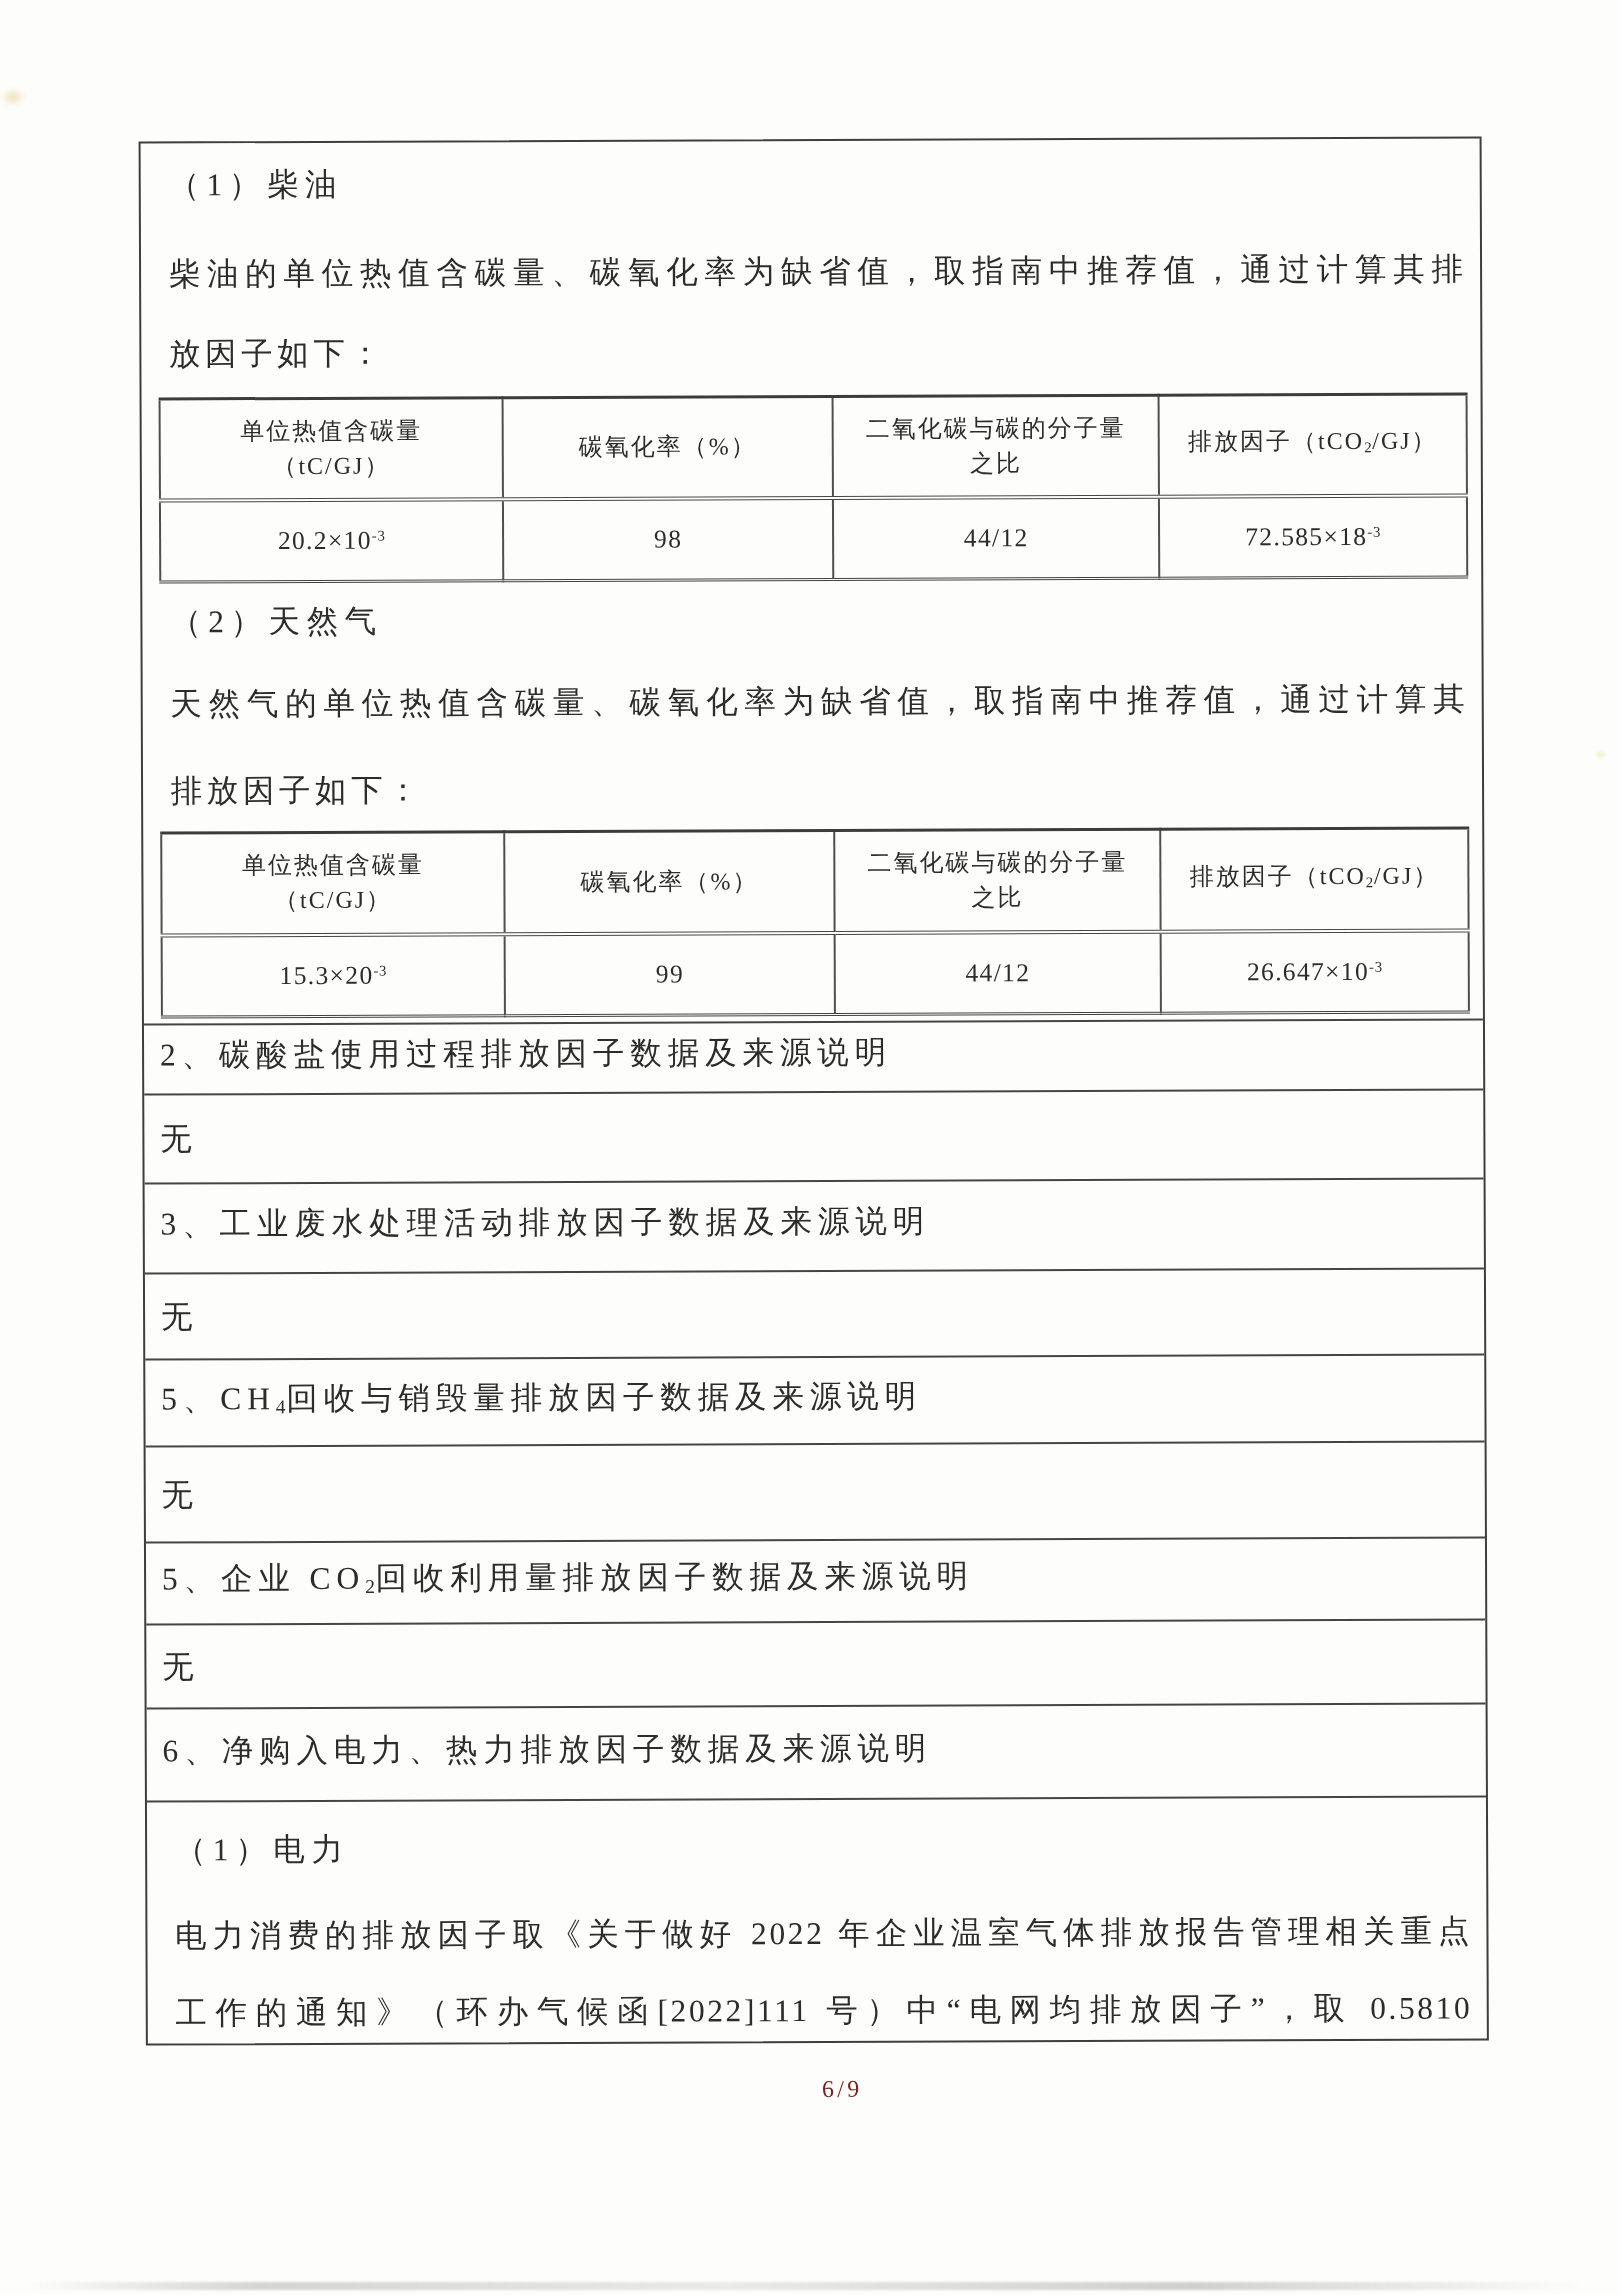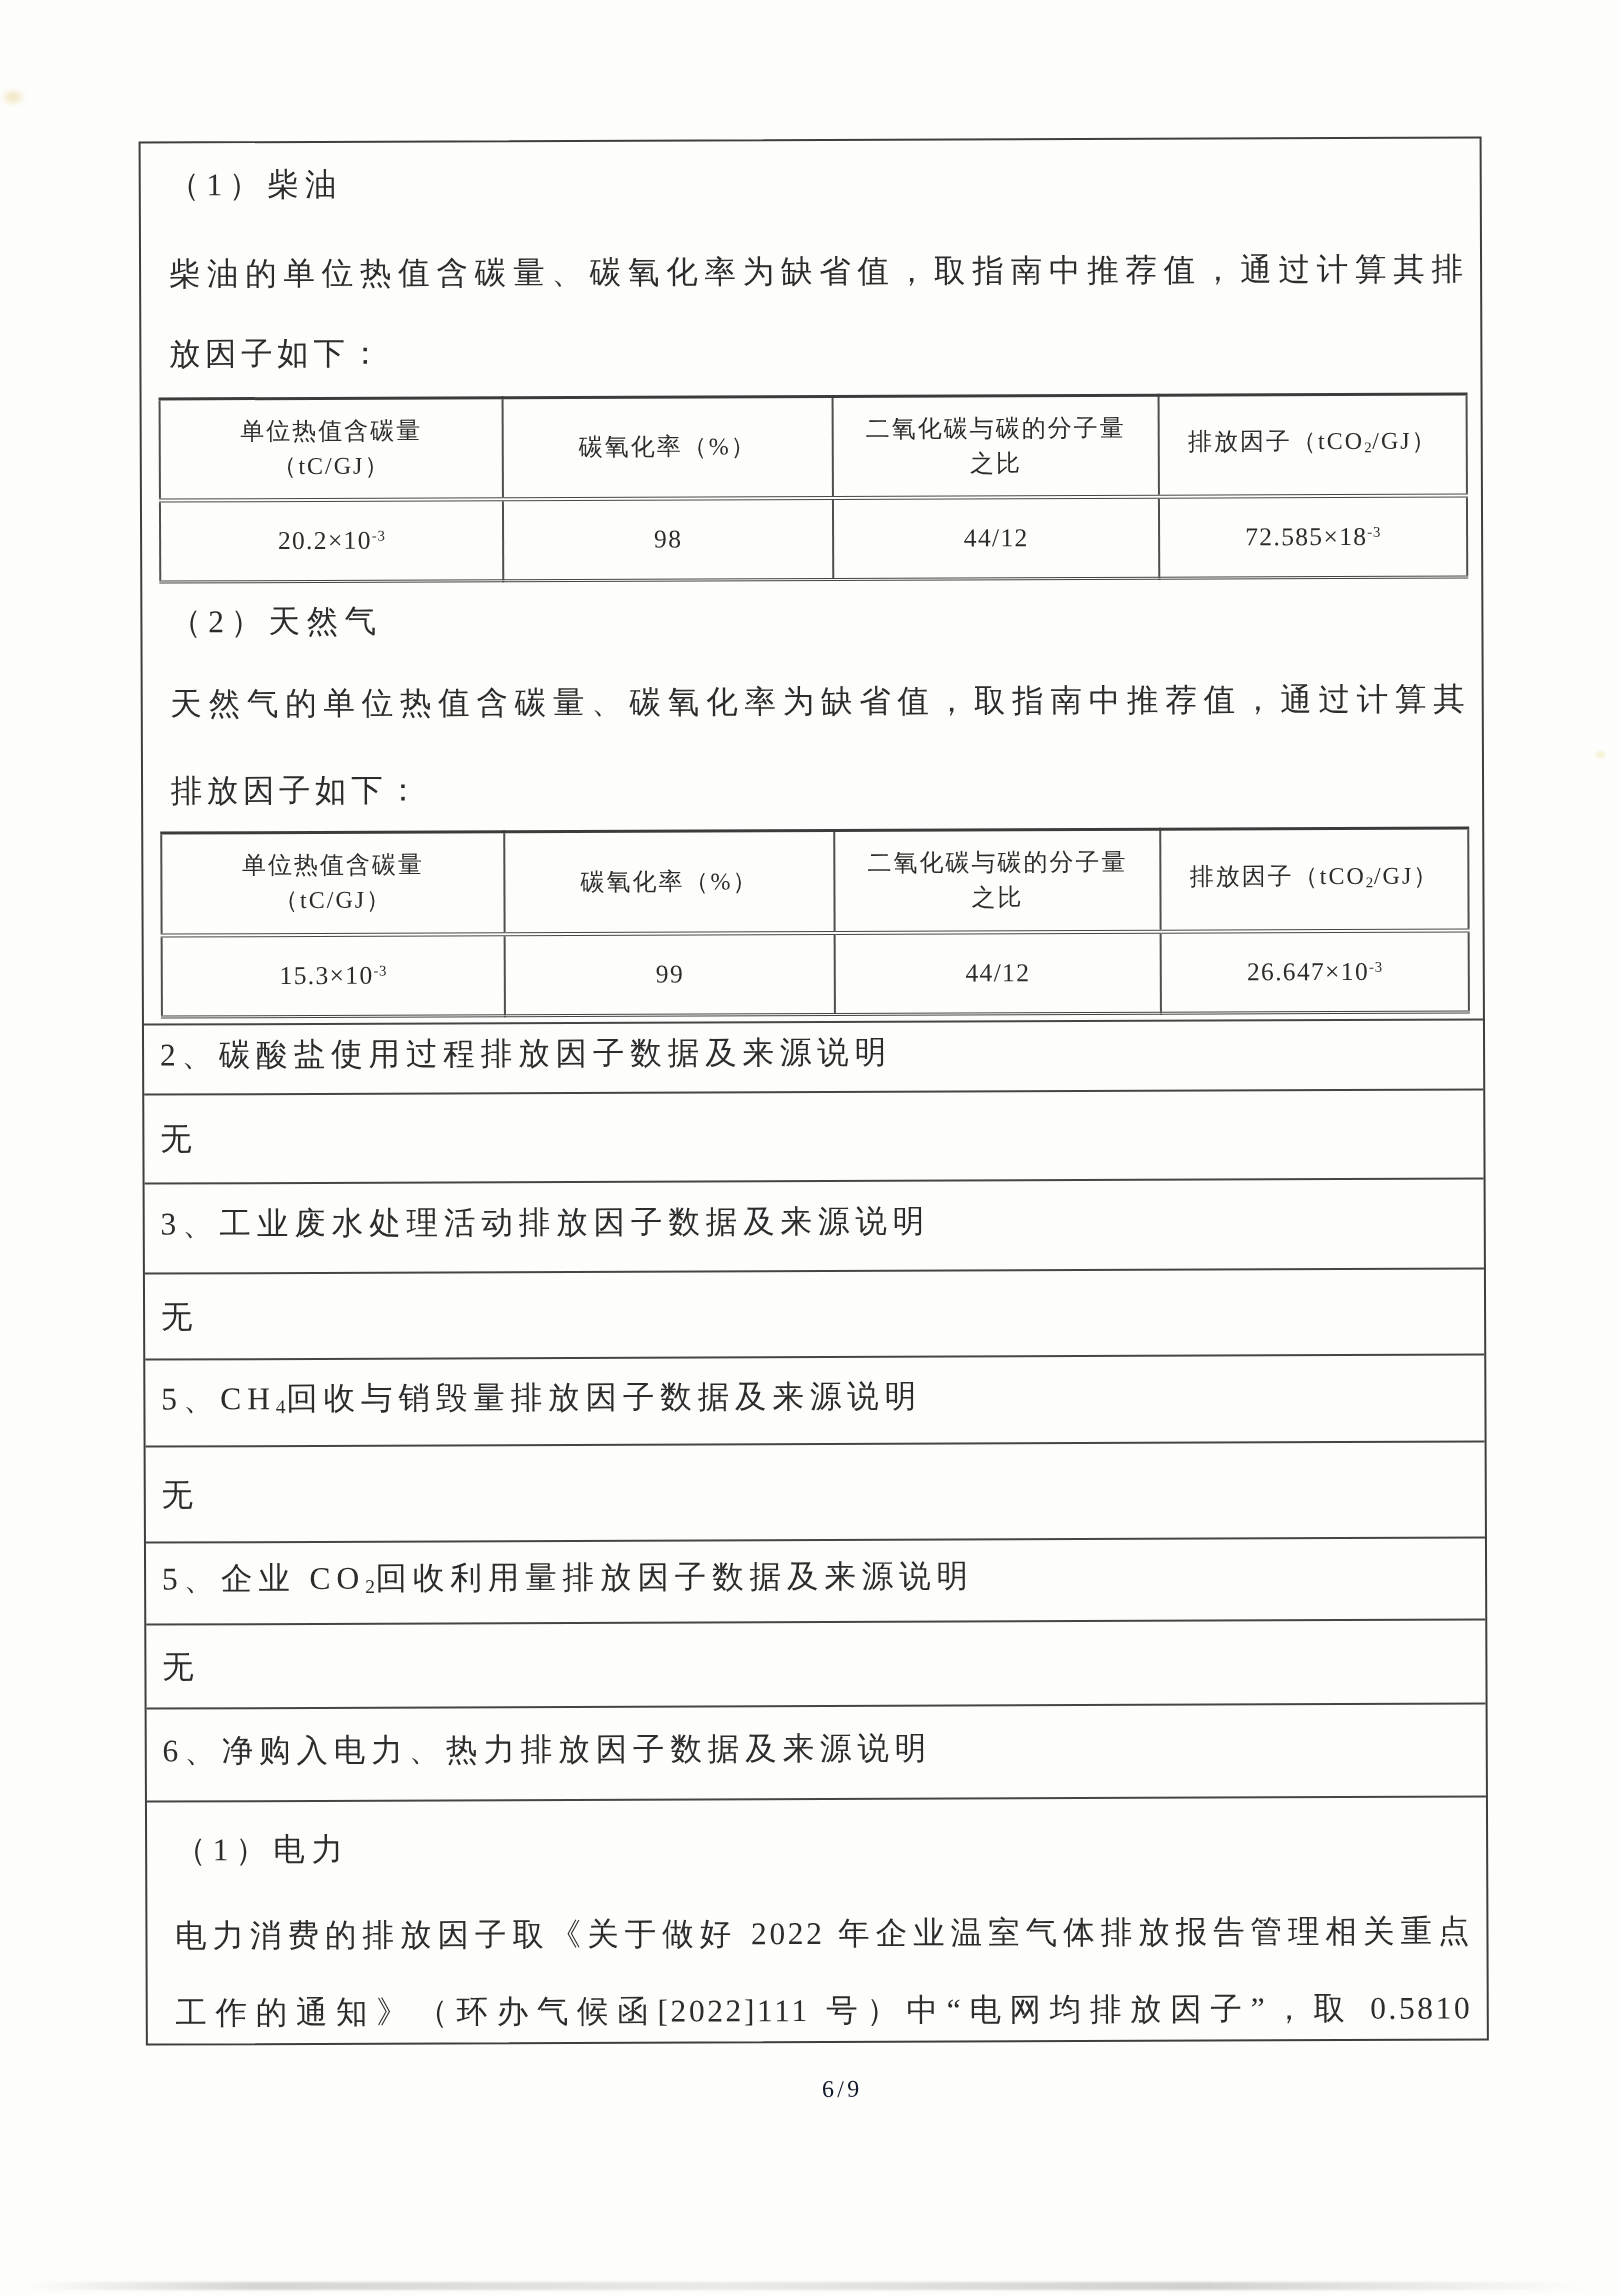--- a/index.html
+++ b/index.html
@@ -166,21 +166,21 @@
   .row-last .m-e2 { margin-top: 38px; }
 
   
   .page-footer {
     position: absolute;
     top: 2076px;
     left: calc(50% + 27.6px);
     transform: translateX(-50%);
     font-size: 24px;
     letter-spacing: 3.3px;
-    color: #0f172a;
+    color: #7f1d1d;
     font-family: "Liberation Serif", "DejaVu Serif", serif;
   }
 </style>
 </head>
 <body>
 
 <div class="smudge-topleft"></div>
 <div class="smudge-dot-right"></div>
 <div class="smudge-bottom"></div>
 
@@ -247,21 +247,21 @@
             <th>碳氧化率（%）</th>
             <th>
               <div>二氧化碳与碳的分子量</div>
               <div>之比</div>
             </th>
             <th><span>排放因子（tCO</span><span class="sub2">2</span><span>/GJ）</span></th>
           </tr>
         </thead>
         <tbody>
           <tr>
-            <td><span>15.3×10</span><span class="sup3">-3</span></td>
+            <td><span>15.3×20</span><span class="sup3">-3</span></td>
             <td>99</td>
             <td>44/12</td>
             <td><span>26.647×10</span><span class="sup3">-3</span></td>
           </tr>
         </tbody>
       </table>
     </div>
 
     <div class="srow h-r1">
       <div class="row-text"><span>2、碳酸盐使用过程排放因子数据及来源说明</span><span class="sub2"></span><span></span></div>

